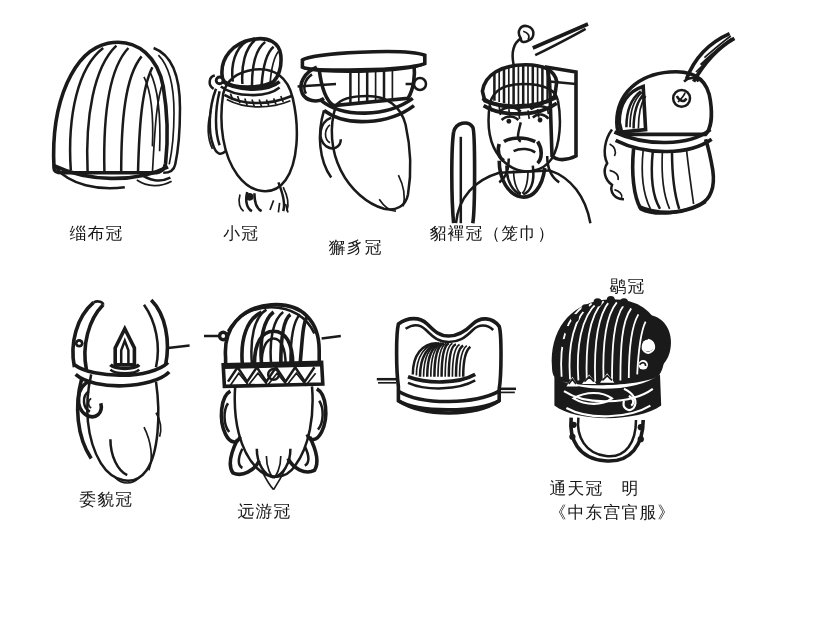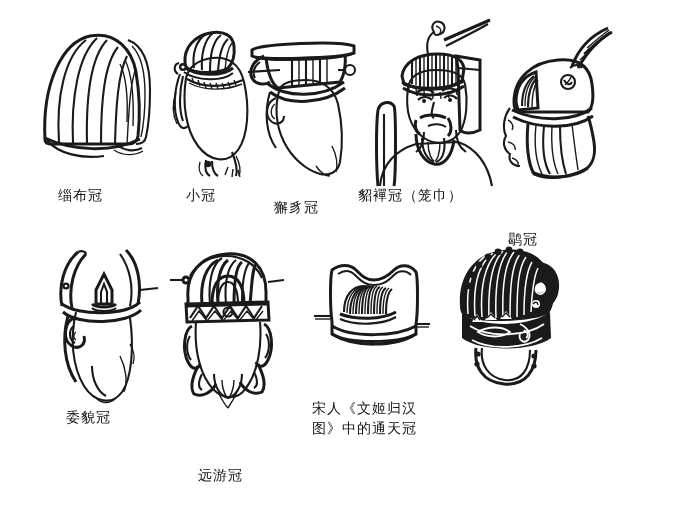--- a/index.html
+++ b/index.html
@@ -360,21 +360,21 @@
       <path class="ink med" d="M46 132 C46 144 52 154 60 156"></path>
       <path class="ink med" d="M74 132 C74 144 68 154 60 156"></path>
       <path class="ink thin" d="M54 138 C54 148 58 155 60 156 M66 138 C66 148 62 155 60 156"></path>
 
       <path class="ink thick" d="M30 124 C24 136 22 146 26 152 C34 156 44 150 48 142"></path>
       <path class="ink thick" d="M90 122 C96 134 98 144 94 150 C86 154 76 148 72 140"></path>
       <path class="ink med" d="M34 132 C30 140 30 146 34 148 M86 130 C90 138 90 144 86 146"></path>
       <path class="ink thin" d="M50 150 C54 158 58 164 60 166 M70 148 C66 157 62 163 60 166"></path>
     </svg>
   </div>
-  <div class="caption" style="left:198px; top:418px;margin-top:48px;">远游冠</div>
+  <div class="caption" style="left:198px; top:418px;">远游冠</div>
 
   <div class="fig" style="left:312px; top:256px; width:118px; height:100px;">
     <svg width="118" height="100" viewBox="0 0 118 100" aria-hidden="true">
 
       <path class="ink thick" d="M20 14 C28 8 38 8 44 14 C50 20 54 24 62 24
             C70 24 76 20 82 14 C88 8 98 8 104 16
             C106 22 106 56 104 68 L104 78
             C86 88 36 88 20 78 L20 66 C18 52 18 22 20 14 Z"></path>
 
       <path class="ink med" d="M26 18 C32 14 38 14 43 19 C50 26 54 29 62 29
@@ -400,22 +400,20 @@
 
       <path class="ink thick" d="M20 78 C42 92 84 91 104 78"></path>
 
       <path class="ink med" d="M18 60 L2 60"></path>
       <path class="ink thin" d="M18 63 L3 63"></path>
 
       <path class="ink med" d="M104 68 L118 68"></path>
       <path class="ink thin" d="M104 71 L117 71"></path>
     </svg>
   </div>
-  <div class="caption multiline" style="left:312px; top:398px;">宋人《文姬归汉
-图》中的通天冠</div>
 
   <div class="fig" style="left:448px; top:242px; width:116px; height:148px;">
     <svg width="116" height="148" viewBox="0 0 116 148" aria-hidden="true">
 
       <path class="ink-fill" d="M12 64 C10 34 26 12 54 8 C78 5 96 14 102 34
             C108 52 106 66 100 72 C84 80 30 82 16 74 C13 72 12 68 12 64 Z"></path>
 
       <path class="ink-fill" d="M92 20 C108 22 114 38 110 52 C106 66 92 72 82 66
             C74 60 74 46 82 40 C88 36 96 38 98 44 C100 50 96 56 90 54"></path>
       <circle class="white-fill" cx="92" cy="46" r="5"></circle>
@@ -469,14 +467,16 @@
 
       <path class="ink thick" d="M28 106 C26 124 34 140 56 142 C78 144 88 128 88 108"></path>
       <path class="ink med" d="M34 106 C32 122 40 136 57 138 C74 140 82 126 82 108"></path>
 
       <circle class="ink-fill" cx="30" cy="112" r="2.6"></circle>
       <circle class="ink-fill" cx="29" cy="122" r="2.6"></circle>
       <circle class="ink-fill" cx="86" cy="114" r="2.6"></circle>
       <circle class="ink-fill" cx="86" cy="124" r="2.6"></circle>
     </svg>
   </div>
+  <div class="caption multiline" style="left:458px; top:398px;">通天冠　明
+《中东宫官服》</div>
 
 </div>
 
 </body></html>

